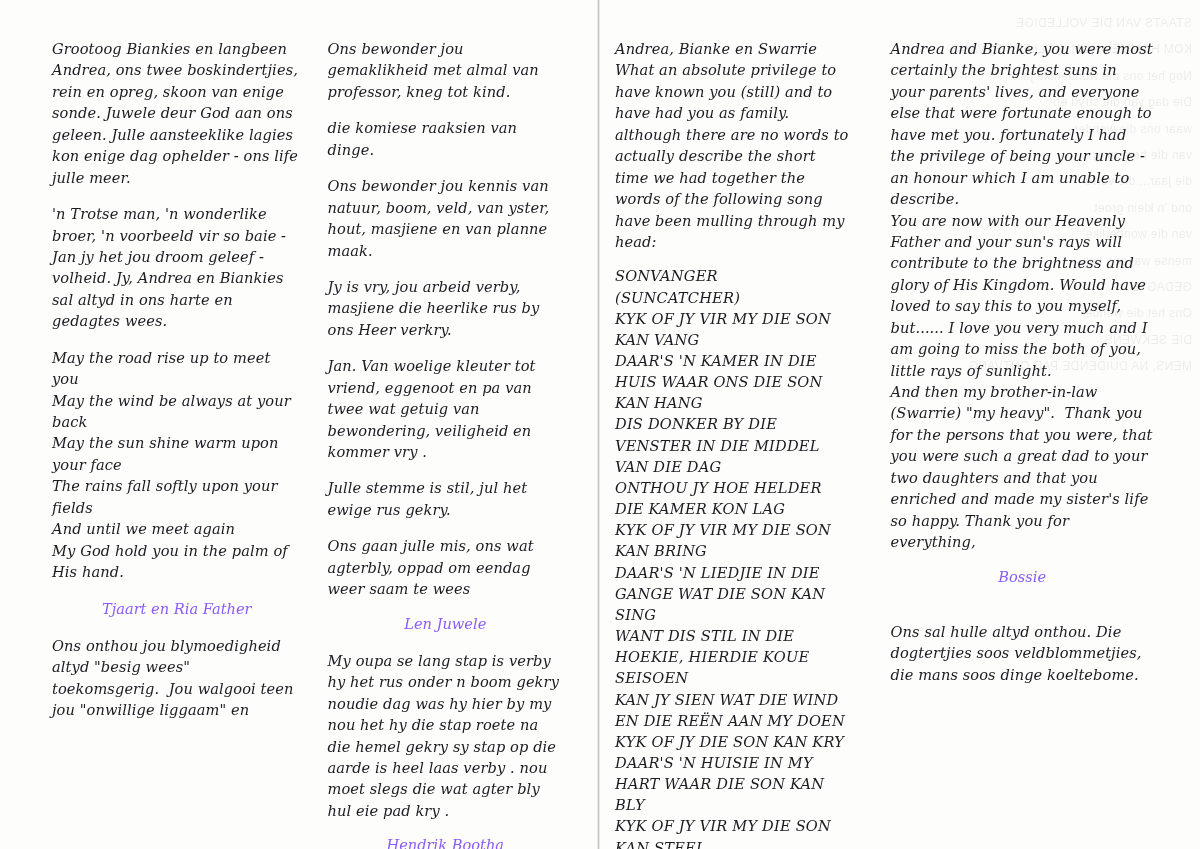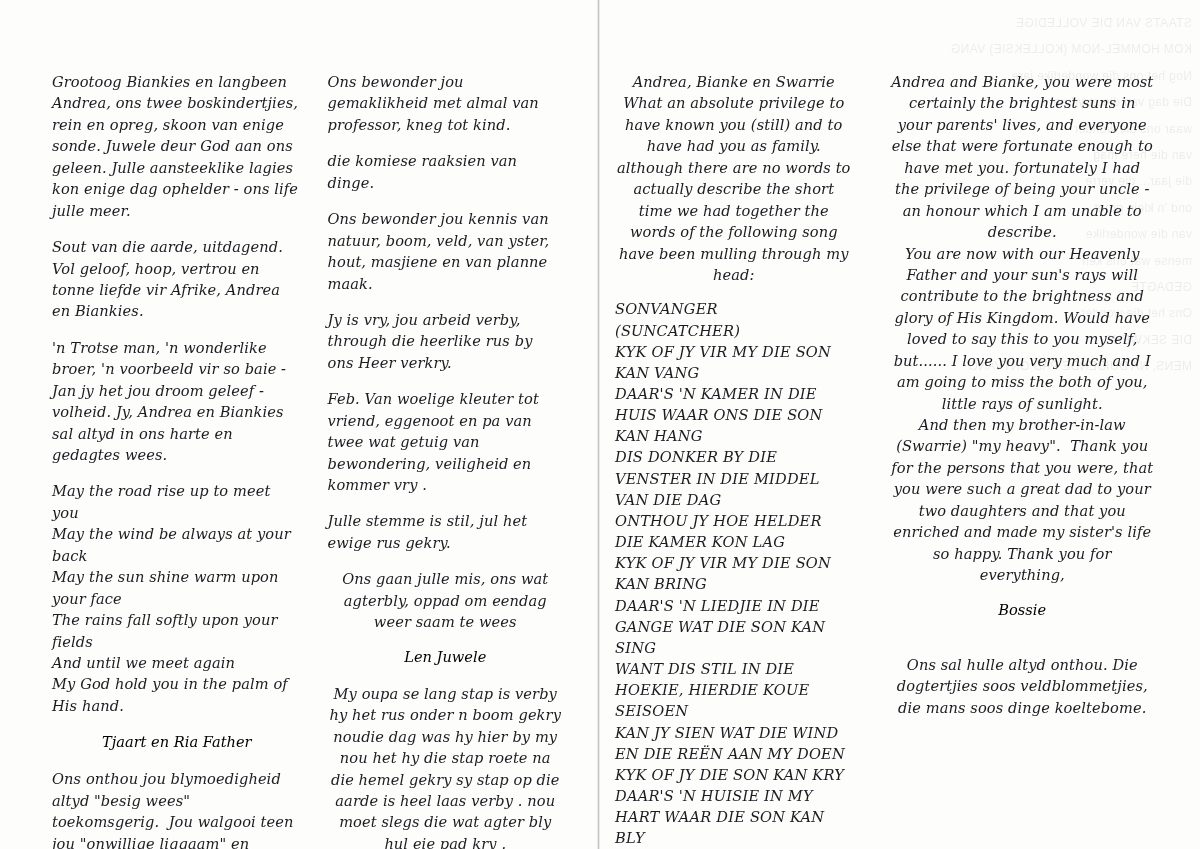--- a/index.html
+++ b/index.html
@@ -46,47 +46,46 @@
     height: 849px;
     background: linear-gradient(to right, rgba(190,190,190,0.0), rgba(150,150,150,0.55), rgba(190,190,190,0.0));
   }
   .columns {
     position: absolute;
     inset: 0;
     display: flex;
     padding: 38px 46px 20px 52px;
     box-sizing: border-box;
     gap: 0;
-    margin-top: 33px;
   }
   .col {
     width: 25%;
     box-sizing: border-box;
     padding-right: 26px;
   }
   .col.c2 { padding-right: 40px; }
   .col.c3 { padding-left: 12px; padding-right: 26px; }
   .col.c4 { padding-left: 12px; padding-right: 0; }
 
   .blk {
     font-size: 14.6px;
     line-height: 1.47;
     color: #1b1b22;
     font-style: italic;
     font-family: "DejaVu Serif", serif;
     margin: 0 0 15px 0;
     white-space: pre-wrap;
     letter-spacing: 0.1px;
   }
-  .blk.tight { margin-bottom: 13px; text-align: center; }
+  .blk.tight { margin-bottom: 13px; }
   .blk.centered { text-align: left; }
   .sig {
     font-size: 14.6px;
     line-height: 1.45;
-    color: #000000;
+    color: #8b5cf6;
     font-style: italic;
     text-align: center;
     margin: 0 0 16px 0;
     white-space: pre-wrap;
   }
   .song {
     font-size: 14.6px;
     line-height: 1.45;
     color: #1b1b22;
     font-style: italic;
@@ -115,38 +114,37 @@
 Ons het die wonder
 DIE SEKWENS
 MENS, NA DUIDENDE PAD ONTVANG</div>
 
   <div class="spine"></div>
 
   <div class="columns">
 
     <div class="col c1">
       <p class="blk">Grootoog Biankies en langbeen Andrea, ons twee boskindertjies, rein en opreg, skoon van enige sonde. Juwele deur God aan ons geleen. Julle aansteeklike lagies kon enige dag ophelder - ons life julle meer.</p>
-      <p class="blk">Sout van die aarde, uitdagend. Vol geloof, hoop, vertrou en tonne liefde vir Afrike, Andrea en Biankies.</p>
       <p class="blk">'n Trotse man, 'n wonderlike broer, 'n voorbeeld vir so baie - Jan jy het jou droom geleef - volheid. Jy, Andrea en Biankies sal altyd in ons harte en gedagtes wees.</p>
       <p class="blk centered">May the road rise up to meet you
 May the wind be always at your back
 May the sun shine warm upon your face
 The rains fall softly upon your fields
 And until we meet again
 My God hold you in the palm of His hand.</p>
       <p class="sig">Tjaart en Ria Father</p>
       <p class="blk">Ons onthou jou blymoedigheid altyd "besig wees" toekomsgerig.  Jou walgooi teen jou "onwillige liggaam" en</p>
     </div>
 
     <div class="col c2">
       <p class="blk">Ons bewonder jou gemaklikheid met almal van professor, kneg tot kind.</p>
       <p class="blk">die komiese raaksien van dinge.</p>
       <p class="blk">Ons bewonder jou kennis van natuur, boom, veld, van yster, hout, masjiene en van planne maak.</p>
-      <p class="blk">Jy is vry, jou arbeid verby, through die heerlike rus by ons Heer verkry.</p>
-      <p class="blk">Feb. Van woelige kleuter tot vriend, eggenoot en pa van twee wat getuig van bewondering, veiligheid en kommer vry .</p>
+      <p class="blk">Jy is vry, jou arbeid verby, masjiene die heerlike rus by ons Heer verkry.</p>
+      <p class="blk">Jan. Van woelige kleuter tot vriend, eggenoot en pa van twee wat getuig van bewondering, veiligheid en kommer vry .</p>
       <p class="blk">Julle stemme is stil, jul het ewige rus gekry.</p>
       <p class="blk tight">Ons gaan julle mis, ons wat agterbly, oppad om eendag weer saam te wees</p>
       <p class="sig">Len Juwele</p>
       <p class="blk tight">My oupa se lang stap is verby hy het rus onder n boom gekry noudie dag was hy hier by my nou het hy die stap roete na die hemel gekry sy stap op die aarde is heel laas verby . nou moet slegs die wat agter bly hul eie pad kry .</p>
       <p class="sig">Hendrik Bootha</p>
     </div>
 
     <div class="col c3">
       <p class="blk tight">Andrea, Bianke en Swarrie
 What an absolute privilege to have known you (still) and to have had you as family.

